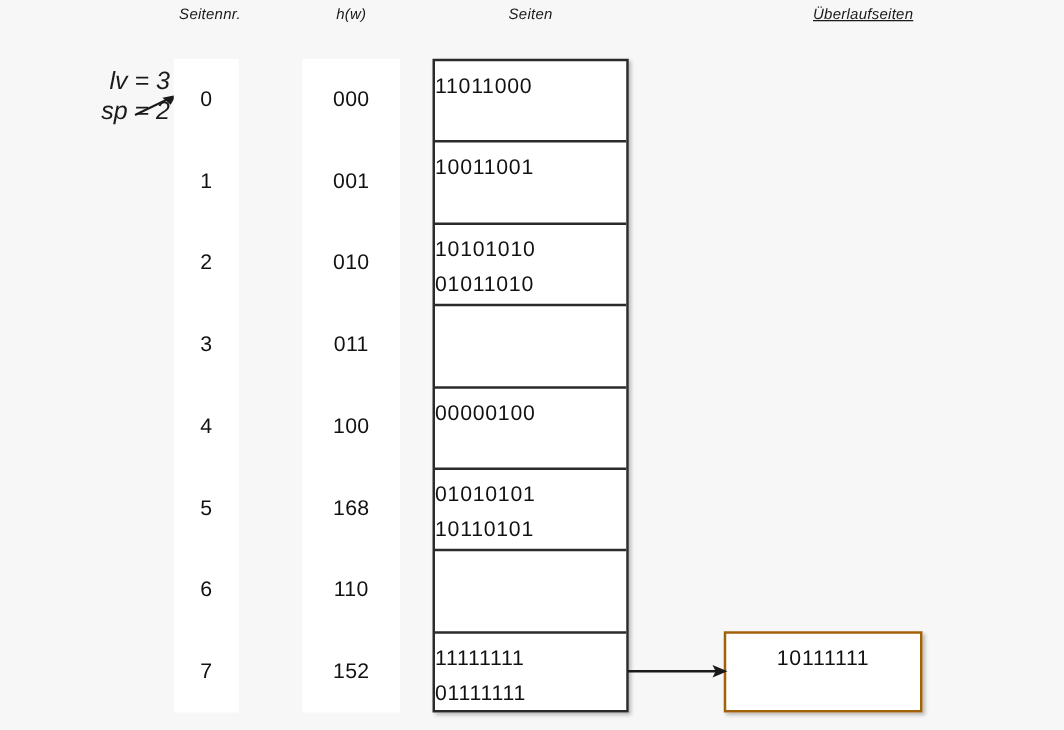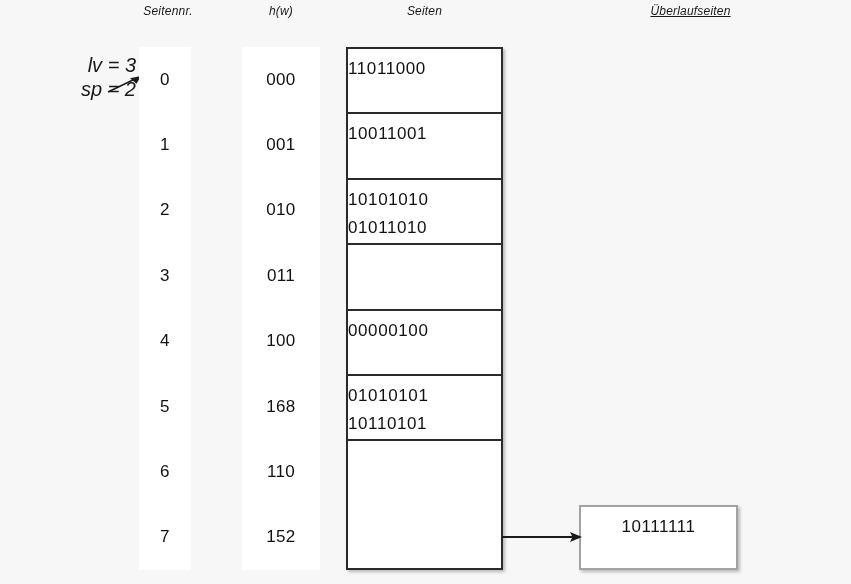--- a/index.html
+++ b/index.html
@@ -112,21 +112,21 @@
   }
 
   
   #overflow-box {
     position: absolute;
     left: 579px;
     top: 505px;
     width: 159px;
     height: 65px;
     background: #ffffff;
-    border: 2px solid #a3a3a3;
+    border: 2px solid #a16207;
     box-sizing: border-box;
     box-shadow: 2px 2px 3px rgba(0,0,0,0.25);
     display: flex;
     align-items: flex-start;
     justify-content: center;
     padding-top: 6px;
   }
   #overflow-box .page-entry { line-height: 28px; }
 
   
@@ -192,20 +192,24 @@
       </div>
       <div class="page-row"></div>
       <div class="page-row">
         <div class="page-entry">00000100</div>
       </div>
       <div class="page-row">
         <div class="page-entry">01010101</div>
         <div class="page-entry">10110101</div>
       </div>
       <div class="page-row"></div>
+      <div class="page-row">
+        <div class="page-entry">11111111</div>
+        <div class="page-entry">01111111</div>
+      </div>
     </div>
 
   <div id="overflow-box">
       <div class="page-entry">10111111</div>
     </div>
 
   <svg id="overflow-arrow" viewBox="0 0 84 26" xmlns="http://www.w3.org/2000/svg">
     <line x1="2" y1="13" x2="74" y2="13" stroke="#1a1a1a" stroke-width="2"></line>
     <path d="M82 13 L70 8 L72.5 13 L70 18 Z" fill="#1a1a1a"></path>
   </svg>

